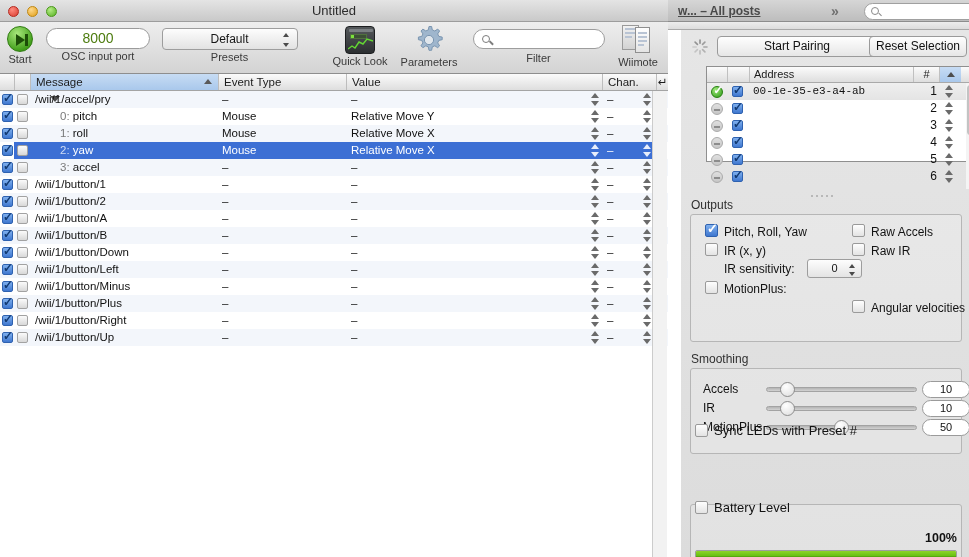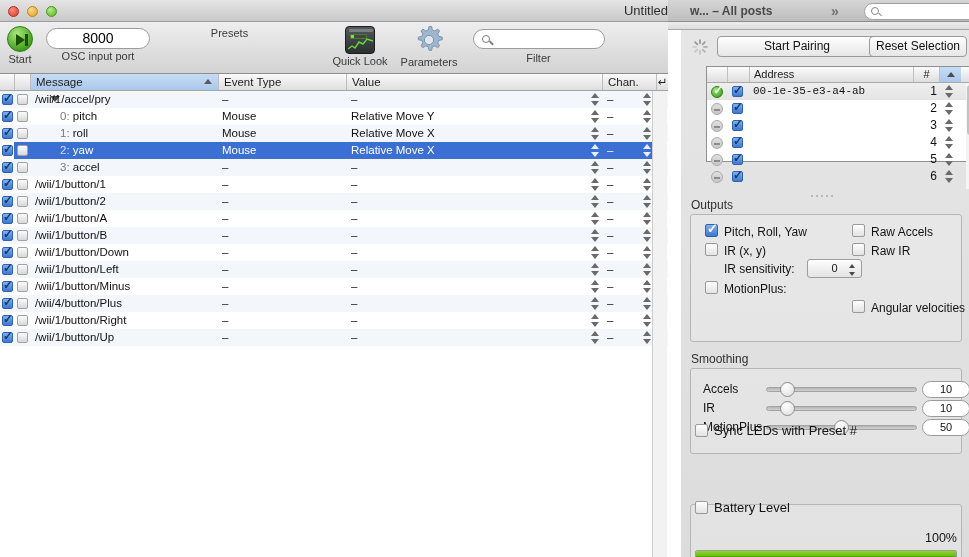--- a/index.html
+++ b/index.html
@@ -17,21 +17,21 @@
     background: #ffffff;
   }
   #bg-titlebar {
     position: absolute; left: 0; top: 0; width: 301px; height: 22px;
     background: linear-gradient(#d6d6d6, #bdbdbd);
     border-bottom: 1px solid #8d8d8d;
     display: flex; align-items: center;
   }
   #bg-title {
     font-size: 12px; color: #4a4a4a; font-weight: bold;
-    margin-left: 22px; white-space: nowrap;
+    margin-left: 10px; white-space: nowrap; text-decoration: underline;
   }
   #bg-chevrons {
     position: absolute; left: 163px; top: 3px;
     font-size: 14px; color: #707070; font-weight: bold;
   }
   #bg-toolbar-sep {
     position: absolute; left: 0; top: 22px; width: 301px; height: 8px;
     background: linear-gradient(#ededed,#dcdcdc);
     border-bottom: 1px solid #a9a9a9;
   }
@@ -57,21 +57,21 @@
     position: absolute; left: 0; top: 0; width: 668px; height: 557px;
     background: #f0f0f0;
     border-right: 1px solid #9a9a9a;
   }
   #titlebar {
     position: absolute; left: 0; top: 0; width: 668px; height: 22px;
     background: linear-gradient(#e4e4e4, #c9c9c9);
     border-bottom: 1px solid #9d9d9d;
   }
   #win-title {
-    position: absolute; width: 100%; top: 3px; text-align: right;
+    position: absolute; width: 100%; top: 3px; text-align: center;
     font-size: 13px; color: #2c2c2c; font-weight: 500;
   }
   .light { position: absolute; top: 6px; width: 11px; height: 11px; border-radius: 50%; }
   #btn-close { left: 8px;  background: radial-gradient(circle at 35% 30%, #ff8b7f, #d83c30); border:1px solid #b5291f; }
   #btn-min   { left: 27px; background: radial-gradient(circle at 35% 30%, #ffd88a, #e0a01a); border:1px solid #c08710; }
   #btn-max   { left: 46px; background: radial-gradient(circle at 35% 30%, #b5ec86, #57b122); border:1px solid #4a961a; }
 
   
   #toolbar {
     position: absolute; left: 0; top: 22px; width: 668px; height: 52px;
@@ -95,21 +95,21 @@
   }
   #start-btn::after {
     content:""; position:absolute; left:17px; top:7px; width:3px; height:12px; background:#1d4e08;
   }
 
   
   #port-item { left: 38px; top: 4px; width: 120px; }
   #port-field {
     width: 104px; height: 21px; margin: 2px auto 0;
     background: #fff; border: 1px solid #9b9b9b; border-radius: 11px;
-    font-size: 14px; color: #000000; text-align: center; line-height: 19px;
+    font-size: 14px; color: #4d7c0f; text-align: center; line-height: 19px;
   }
 
   
   #presets-item { left: 158px; top: 4px; width: 143px; }
   #presets-pop {
     width: 136px; height: 22px; margin: 2px auto 0;
     background: linear-gradient(#fdfdfd,#e2e2e2);
     border: 1px solid #9d9d9d; border-radius: 4px;
     position: relative; line-height: 21px; font-size: 12px; color: #161616;
     text-align: center;
@@ -408,21 +408,21 @@
     border:1px solid #8d8d8d;
   }
   .sval {
     position:absolute; width:48px; height:17px;
     background:#fff; border:1px solid #9b9b9b; border-radius:9px;
     text-align:center; line-height:15px; font-size:11px; color:#111;
   }
 
   
   #battery-pct {
-    position:absolute; right:12px; top:501px; font-size:12.5px; color:#111; font-weight:normal;
+    position:absolute; right:12px; top:501px; font-size:12.5px; color:#111; font-weight:bold;
   }
   #battery-bar {
     position:absolute; left:14px; top:520px; width:262px; height:12px;
     background:#dcdcdc; border:1px solid #9e9e9e; border-radius:2px; overflow:hidden;
   }
   #battery-fill {
     height:100%;
     background: linear-gradient(#8fd32a 0%, #6cc214 45%, #57a80e 55%, #74c71c 100%);
   }
 </style>
@@ -456,20 +456,24 @@
       <div id="start-btn"></div>
       <div class="tb-label">Start</div>
     </div>
 
     <div class="tb-item" id="port-item">
       <div id="port-field">8000</div>
       <div class="tb-label">OSC input port</div>
     </div>
 
     <div class="tb-item" id="presets-item">
+      <div id="presets-pop">
+        <span>Default</span>
+        <span class="popup-arrows"></span>
+      </div>
       <div class="tb-label">Presets</div>
     </div>
 
     <div class="tb-item" id="ql-item">
       <div id="ql-icon">
         <span class="ql-bar"></span>
           <span class="ql-tag"></span>
           <span class="ql-dot"></span>
         <svg width="26" height="13" viewBox="0 0 26 13">
             <polyline points="0,11 4,8 7,10 11,4 15,6 19,1 25,3" fill="none" stroke="#63d633" stroke-width="1.4"></polyline>
@@ -490,20 +494,34 @@
         <svg width="30" height="30" viewBox="0 0 30 30">
           <g fill="#9fb6cd" stroke="#7a95b0" stroke-width="1">
             <path d="M15 1.5 l2.6 0 .7 3.4 2.5 1.1 2.9-1.9 1.9 1.9 -1.9 2.9 1.1 2.5 3.4 .7 0 2.6 -3.4 .7 -1.1 2.5 1.9 2.9 -1.9 1.9 -2.9-1.9 -2.5 1.1 -.7 3.4 -2.6 0 -.7-3.4 -2.5-1.1 -2.9 1.9 -1.9-1.9 1.9-2.9 -1.1-2.5 -3.4-.7 0-2.6 3.4-.7 1.1-2.5 -1.9-2.9 1.9-1.9 2.9 1.9 2.5-1.1z"></path>
           </g>
           <circle cx="15" cy="15" r="4.6" fill="#e0e6ec" stroke="#7a95b0" stroke-width="1"></circle>
         </svg>
       </div>
       <div class="tb-label">Parameters</div>
     </div>
 
+    <div class="tb-item" id="wii-item">
+      <div id="wii-icon">
+        <span class="w1"></span>
+        <span class="w2"></span>
+        <span class="wl" style="left:4px;top:3px;width:10px;height:2px;"></span>
+        <span class="wl" style="left:4px;top:7px;width:10px;height:2px;"></span>
+        <span class="wl" style="left:4px;top:11px;width:7px;height:2px;"></span>
+        <span class="wl" style="left:17px;top:7px;width:9px;height:1.5px;"></span>
+        <span class="wl" style="left:17px;top:11px;width:9px;height:1.5px;"></span>
+        <span class="wl" style="left:17px;top:15px;width:9px;height:1.5px;"></span>
+        <span class="wl" style="left:17px;top:19px;width:6px;height:1.5px;"></span>
+      </div>
+      <div class="tb-label">Wiimote</div>
+    </div>
   </div>
 
   <div id="table-head">
     <div class="th" id="th-c1"></div>
     <div class="th" id="th-c2"></div>
     <div class="th sorted" id="th-msg">
       <span>Message</span>
       <span class="sort-arrow"></span>
     </div>
     <div class="th" id="th-evt">Event Type</div>
@@ -631,21 +649,21 @@
         <span class="cell c-msg">/wii/1/button/Minus</span>
         <span class="cell c-evt">–</span>
         <span class="stepper s1"></span>
         <span class="cell c-val">–</span>
         <span class="cell c-chan">–</span>
         <span class="stepper s2"></span>
       </div>
       <div class="row alt">
         <span class="rowchk on"></span>
         <span class="rowchk off"></span>
-        <span class="cell c-msg">/wii/4/button/Plus</span>
+        <span class="cell c-msg">/wii/1/button/Plus</span>
         <span class="cell c-evt">–</span>
         <span class="stepper s1"></span>
         <span class="cell c-val">–</span>
         <span class="cell c-chan">–</span>
         <span class="stepper s2"></span>
       </div>
       <div class="row">
         <span class="rowchk on"></span>
         <span class="rowchk off"></span>
         <span class="cell c-msg">/wii/1/button/Right</span>

